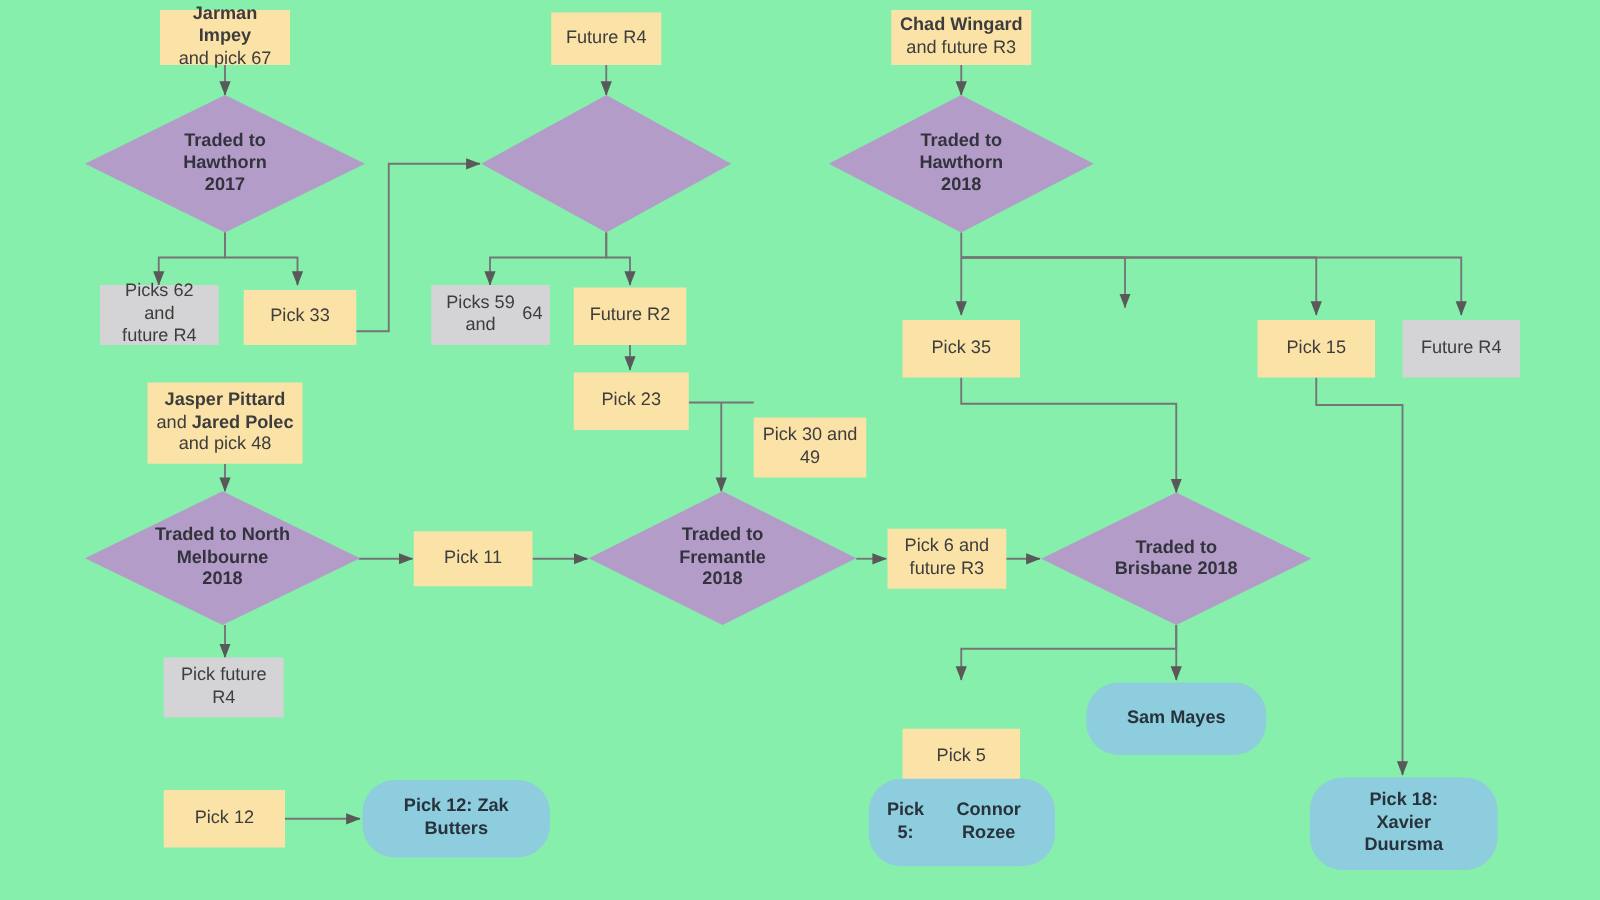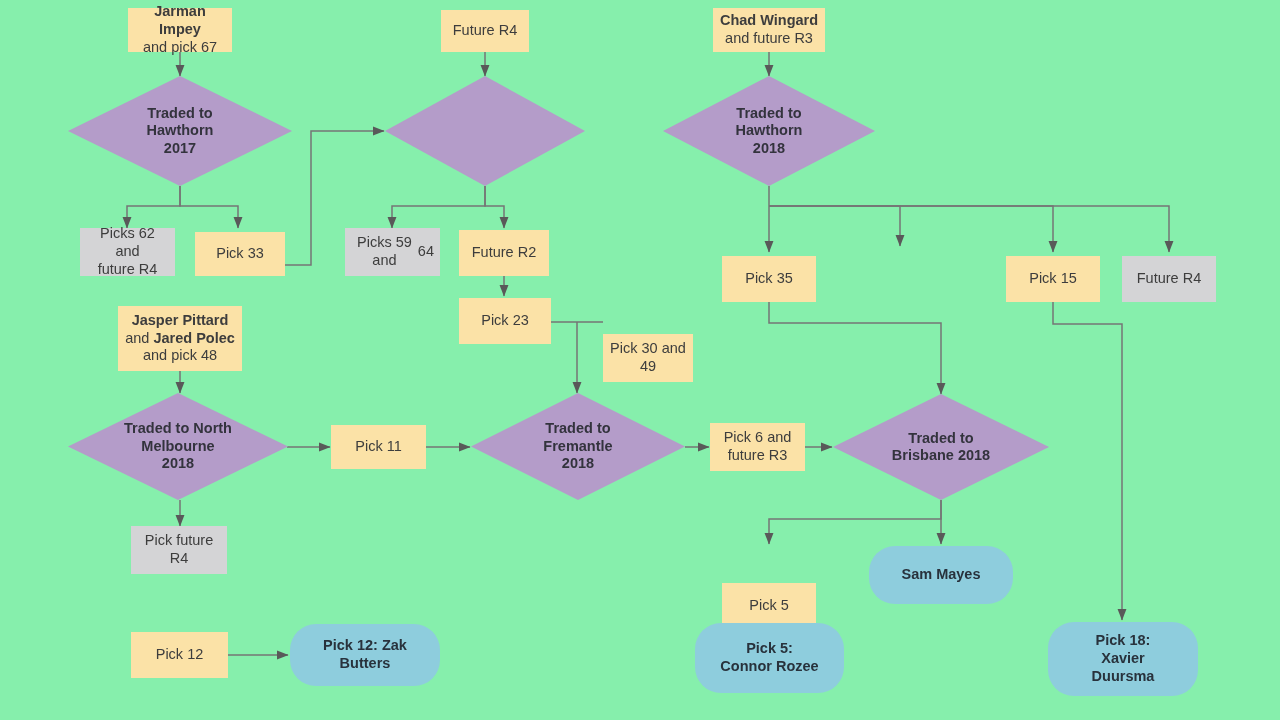--- a/index.html
+++ b/index.html
@@ -228,21 +228,21 @@
 
   <div class="node rect yellow" style="left:131px;top:632px;width:97px;height:46px;text-align:right;">
     <span>Pick 12</span>
   </div>
 
   <div class="node pill" style="left:290px;top:624px;width:150px;height:62px;flex-direction:column;">
     <span>Pick 12: Zak</span>
     <span>Butters</span>
   </div>
 
-  <div class="node pill" style="left:695px;top:623px;width:149px;height:70px;flex-direction:column;">
+  <div class="node pill" style="left:695px;top:623px;width:149px;height:70px;flex-direction:row;">
     <span>Pick 5:</span>
     <span>Connor Rozee</span>
   </div>
 
   <div class="node pill" style="left:1048px;top:622px;width:150px;height:74px;flex-direction:column;">
     <span>Pick 18:</span>
     <span>Xavier</span>
     <span>Duursma</span>
   </div>
 

